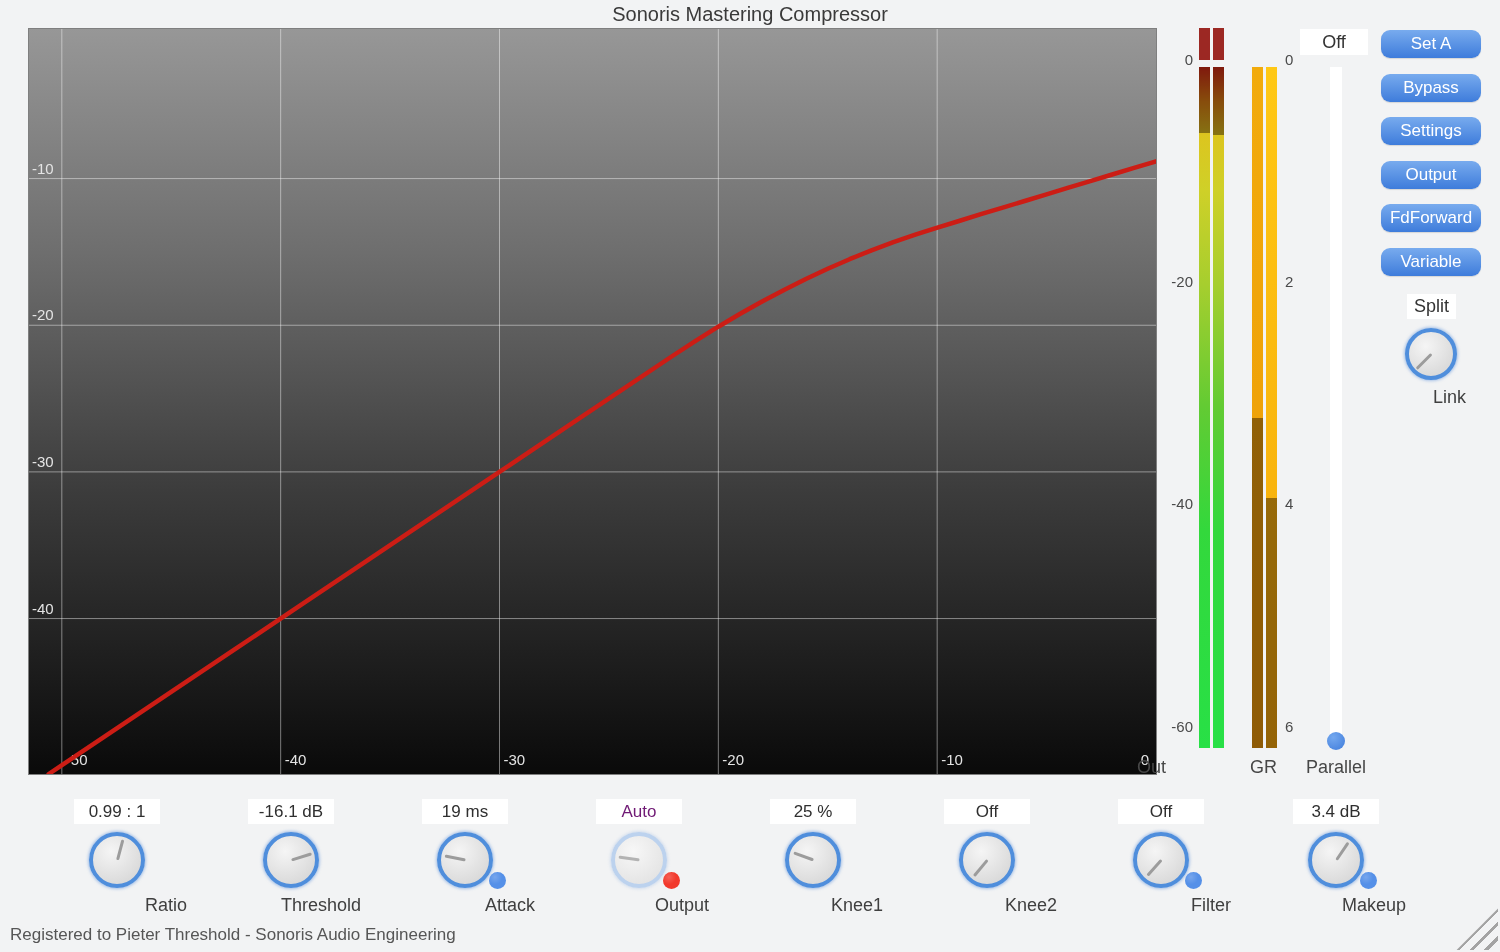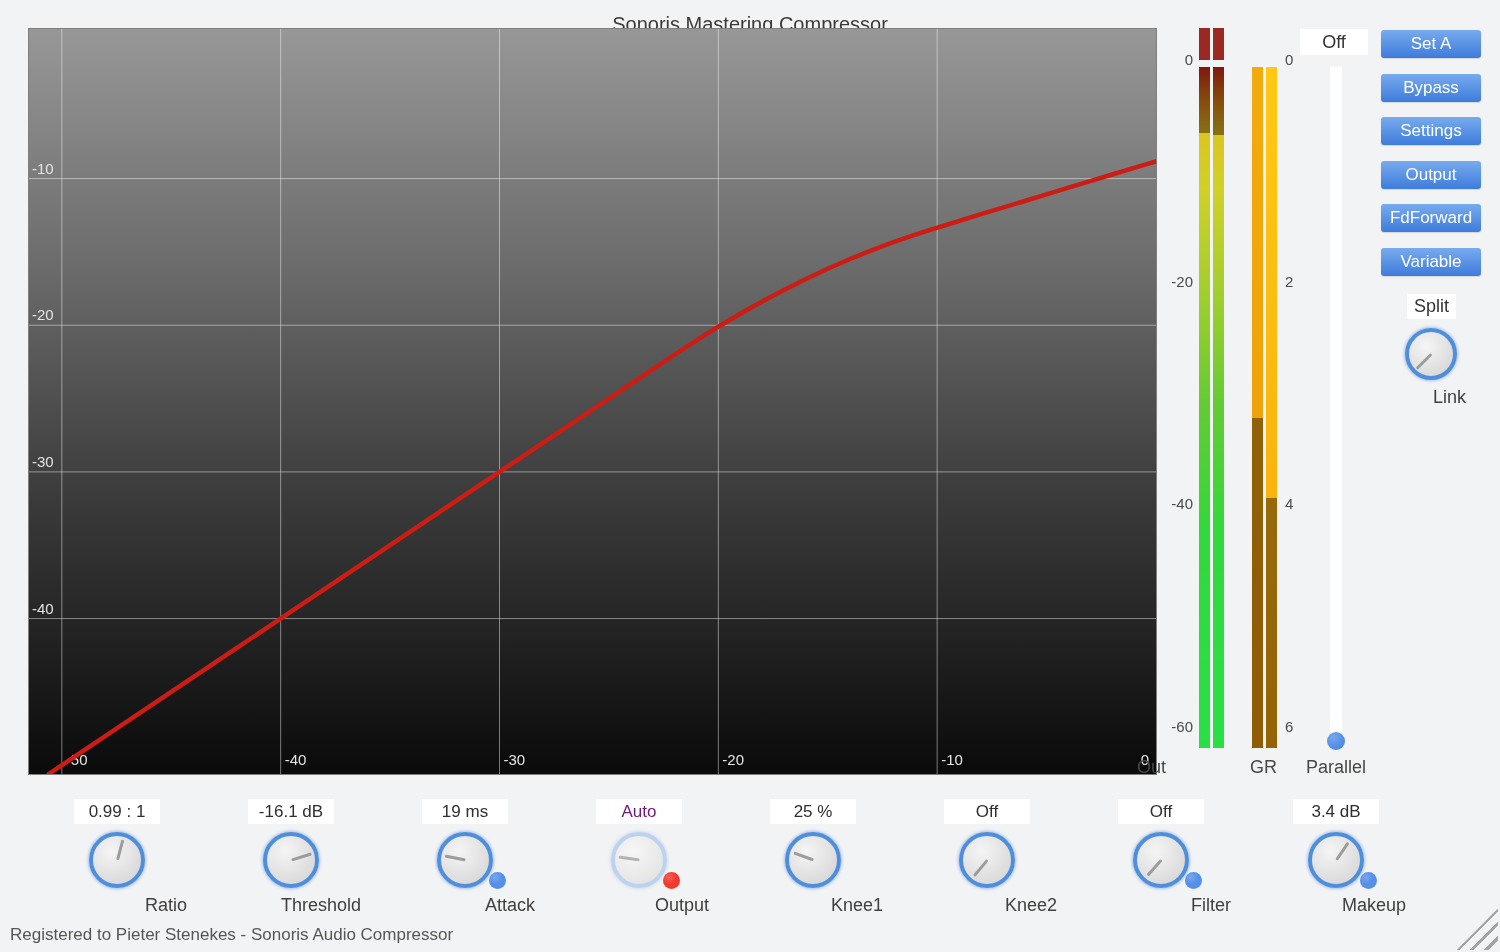--- a/index.html
+++ b/index.html
@@ -1,19 +1,19 @@
 <!DOCTYPE html>
 <html><head>
 <meta charset="utf-8">
 <style>
   * { margin:0; padding:0; box-sizing:border-box; }
   html,body { width:1500px; height:952px; background:#f2f3f4; font-family:"Liberation Sans", sans-serif; overflow:hidden; }
   .stage { position:absolute; left:0; top:0; width:1500px; height:952px; background:#f2f3f4; }
 
-  .title { position:absolute; left:0; top:3px; width:1500px; text-align:center; font-size:20px; color:#3a3a3a;margin-top:10px; }
+  .title { position:absolute; left:0; top:3px; width:1500px; text-align:center; font-size:20px; color:#3a3a3a; }
 
   .graph { position:absolute; left:28px; top:28px; width:1129px; height:747px;
            background:linear-gradient(to bottom,#979797 0%,#6e6e6e 30%,#3c3c3c 62%,#0a0a0a 100%);
            border:1px solid #7f7f7f; }
   .graph svg { position:absolute; left:0; top:0; }
 
   .scalelab { position:absolute; font-size:15px; color:#4a4a4a; height:18px; line-height:18px; }
   .scalelab.out { left:1147px; width:46px; text-align:right; }
   .scalelab.gr  { left:1285px; width:40px; text-align:left; }
 
@@ -26,21 +26,21 @@
 
   .mlabel { position:absolute; top:757px; font-size:18px; color:#474747; text-align:center; }
 
   .ptrack { position:absolute; left:1330px; top:67px; width:12px; height:681px; background:#ffffff; }
   .pthumb { position:absolute; left:-3px; width:18px; height:18px; border-radius:50%;
             background:radial-gradient(circle at 35% 30%, #74a8ef, #3f7cdb); }
 
   .valbox { position:absolute; background:#ffffff; color:#2f2f2f; font-size:17px; text-align:center; }
   .valbox.dimtext { color:#701a75; }
 
-  .btn { position:absolute; left:1381px; width:100px; height:28px; border-radius:3px;
+  .btn { position:absolute; left:1381px; width:100px; height:28px; border-radius:9px;
          background:linear-gradient(to bottom,#78abee,#3e7cdb); color:#ffffff; font-size:17px;
          display:flex; align-items:center; justify-content:center; box-shadow:0 1px 1px rgba(0,0,0,0.12); cursor:pointer; }
 
   .knob { position:absolute; border-radius:50%; border:4px solid #4f8edc;
           background:radial-gradient(circle at 38% 32%, #f5f5f5, #d9d9d9 78%);
           box-shadow:0 0 3px 1px rgba(100,150,220,0.55); }
   .knob.big  { width:56px; height:56px; }
   .knob.mid  { width:52px; height:52px; }
   .knob.disabled { border-color:#bcd2ee; box-shadow:0 0 3px 1px rgba(150,180,225,0.35);
           background:radial-gradient(circle at 38% 32%, #f7f7f7, #e4e4e4 78%); }
@@ -194,21 +194,21 @@
       <div class="knob-unit" style="left:1266px">
       <div class="valbox">3.4 dB</div>
       <div class="knob big">
         <div class="pointer" style="transform:rotate(34deg)"></div>
       </div>
       <div class="dot" style="background:radial-gradient(circle at 35% 30%, #ffffff33, transparent 45%),#5590e8"></div>
       <div class="klabel">Makeup</div>
     </div>
     </div>
 
-  <div class="footer">Registered to Pieter Stenekes - Sonoris Audio Compressor</div>
+  <div class="footer">Registered to Pieter Threshold - Sonoris Audio Engineering</div>
   <div class="grip"></div>
 
 <div class="scalelab out" style="top:51px">0</div>
     <div class="scalelab out" style="top:273px">-20</div>
     <div class="scalelab out" style="top:495px">-40</div>
     <div class="scalelab out" style="top:718px">-60</div>
     <div class="scalelab gr" style="top:51px">0</div>
     <div class="scalelab gr" style="top:273px">2</div>
     <div class="scalelab gr" style="top:495px">4</div>
     <div class="scalelab gr" style="top:718px">6</div>

